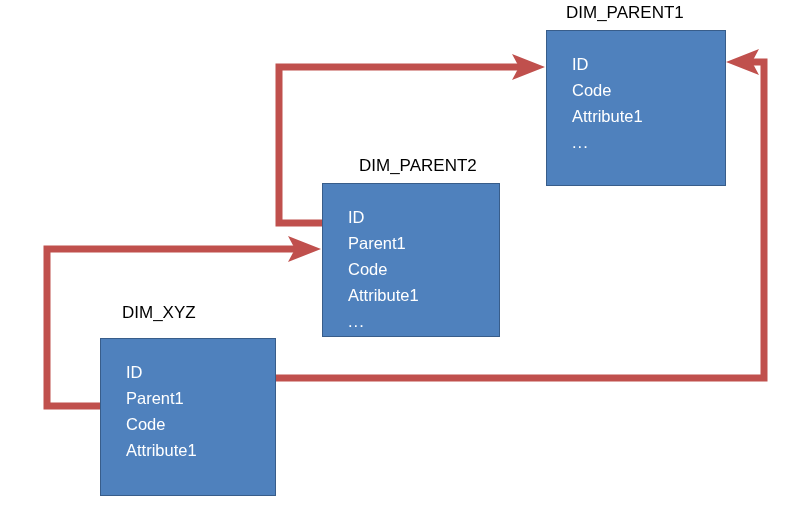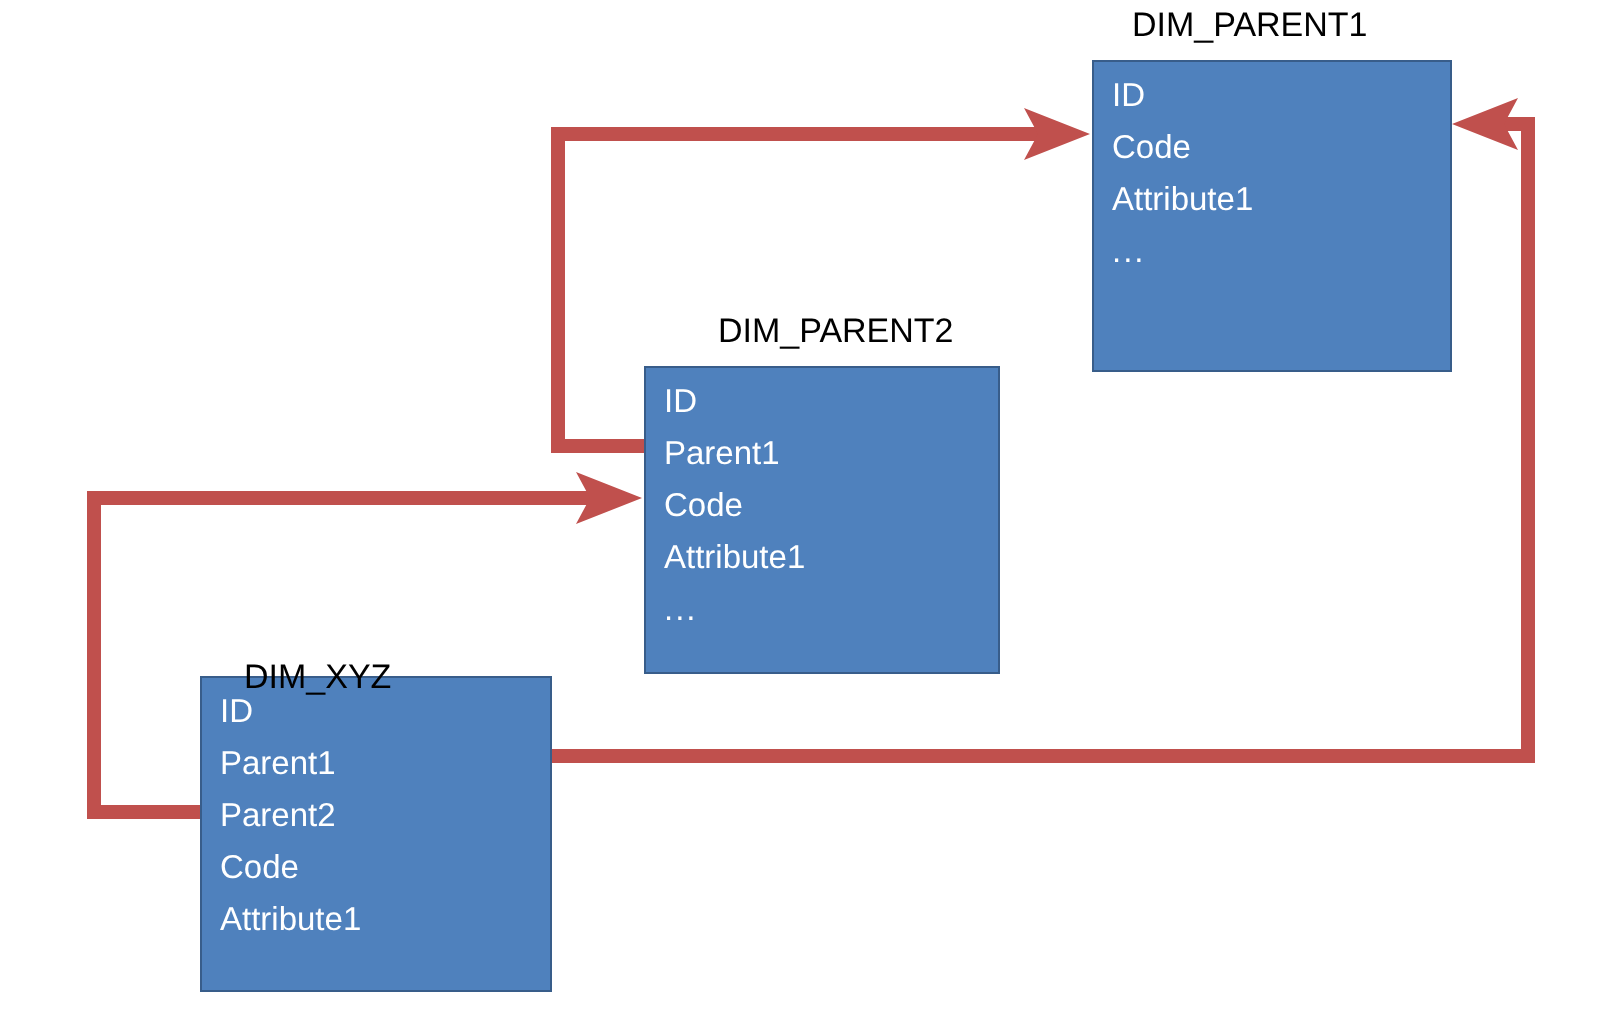--- a/index.html
+++ b/index.html
@@ -33,21 +33,21 @@
   }
   .entity-title {
     position: absolute;
     color: #000000;
     font-size: 17px;
     font-family: "Liberation Sans", sans-serif;
     white-space: nowrap;
     z-index: 6;
   }
   .field-list {
-    margin: 0;
+    margin: 16px;
     padding: 4px 0 0 9px;
     list-style: none;
   }
   .field-item {
     color: #FFFFFF;
     font-size: 16.5px;
     line-height: 26px;
     font-family: "Liberation Sans", sans-serif;
     white-space: nowrap;
   }
@@ -93,24 +93,23 @@
   <div class="entity-box" style="left:322px; top:183px; width:178px; height:154px;">
     <ul class="field-list">
       <li class="field-item">ID</li>
       <li class="field-item">Parent1</li>
       <li class="field-item">Code</li>
       <li class="field-item">Attribute1</li>
       <li class="field-item ellipsis">...</li>
     </ul>
   </div>
 
-  <div class="entity-title" style="left:122px; top:329px;">DIM_XYZ</div>
+  <div class="entity-title" style="left:122px; top:303px;">DIM_XYZ</div>
   <div class="entity-box" style="left:100px; top:338px; width:176px; height:158px;">
     <ul class="field-list">
       <li class="field-item">ID</li>
       <li class="field-item">Parent1</li>
-      <li class="field-item">Parent2</li>
       <li class="field-item">Code</li>
       <li class="field-item">Attribute1</li>
     </ul>
   </div>
 
 </div>
 
 </body></html>

